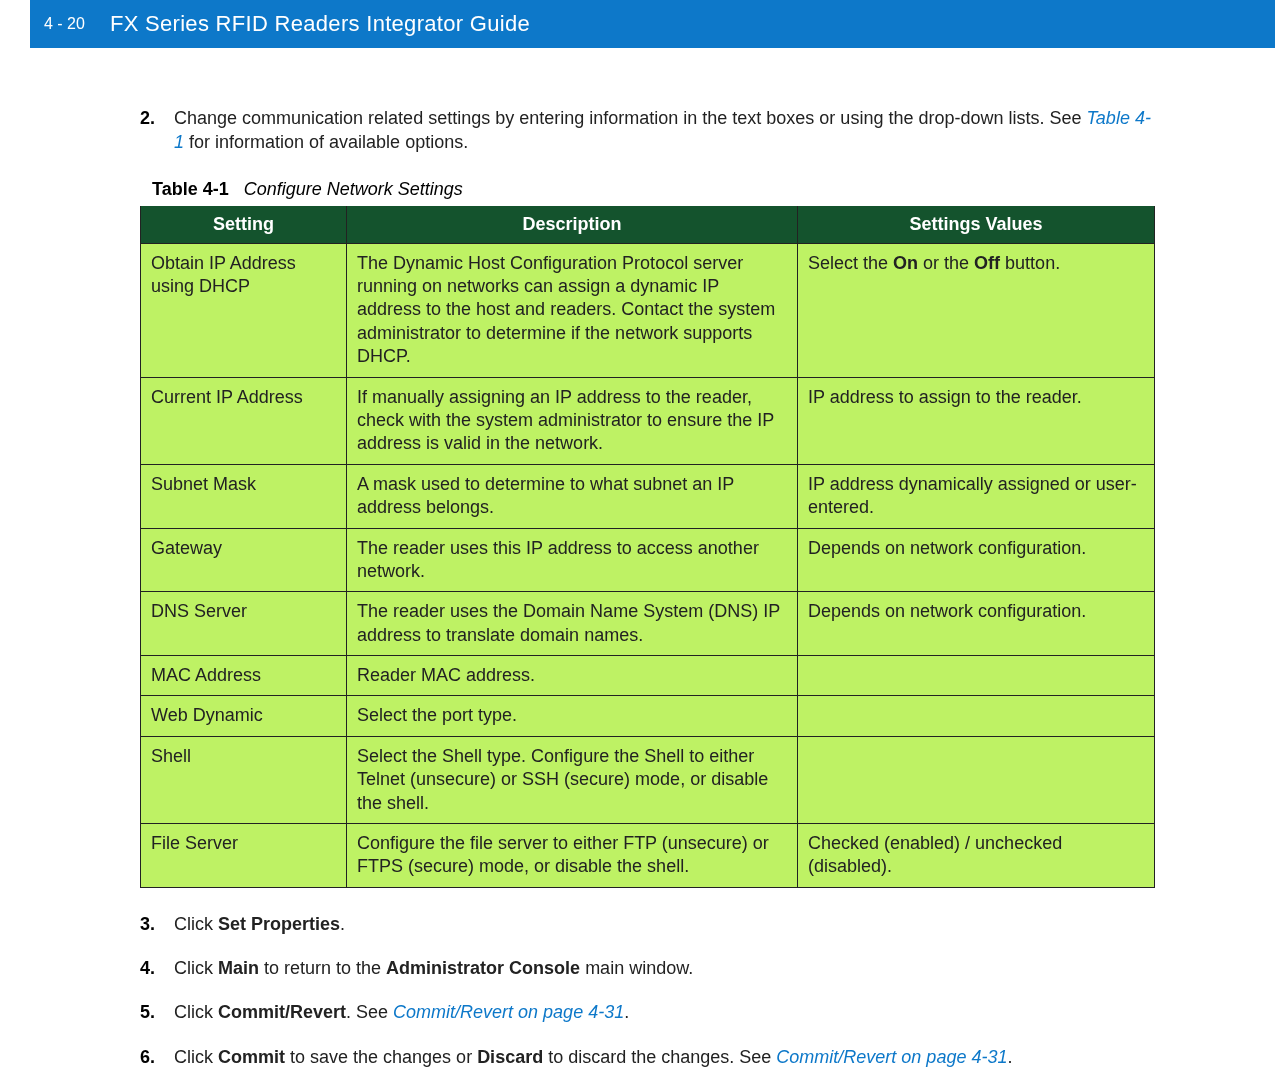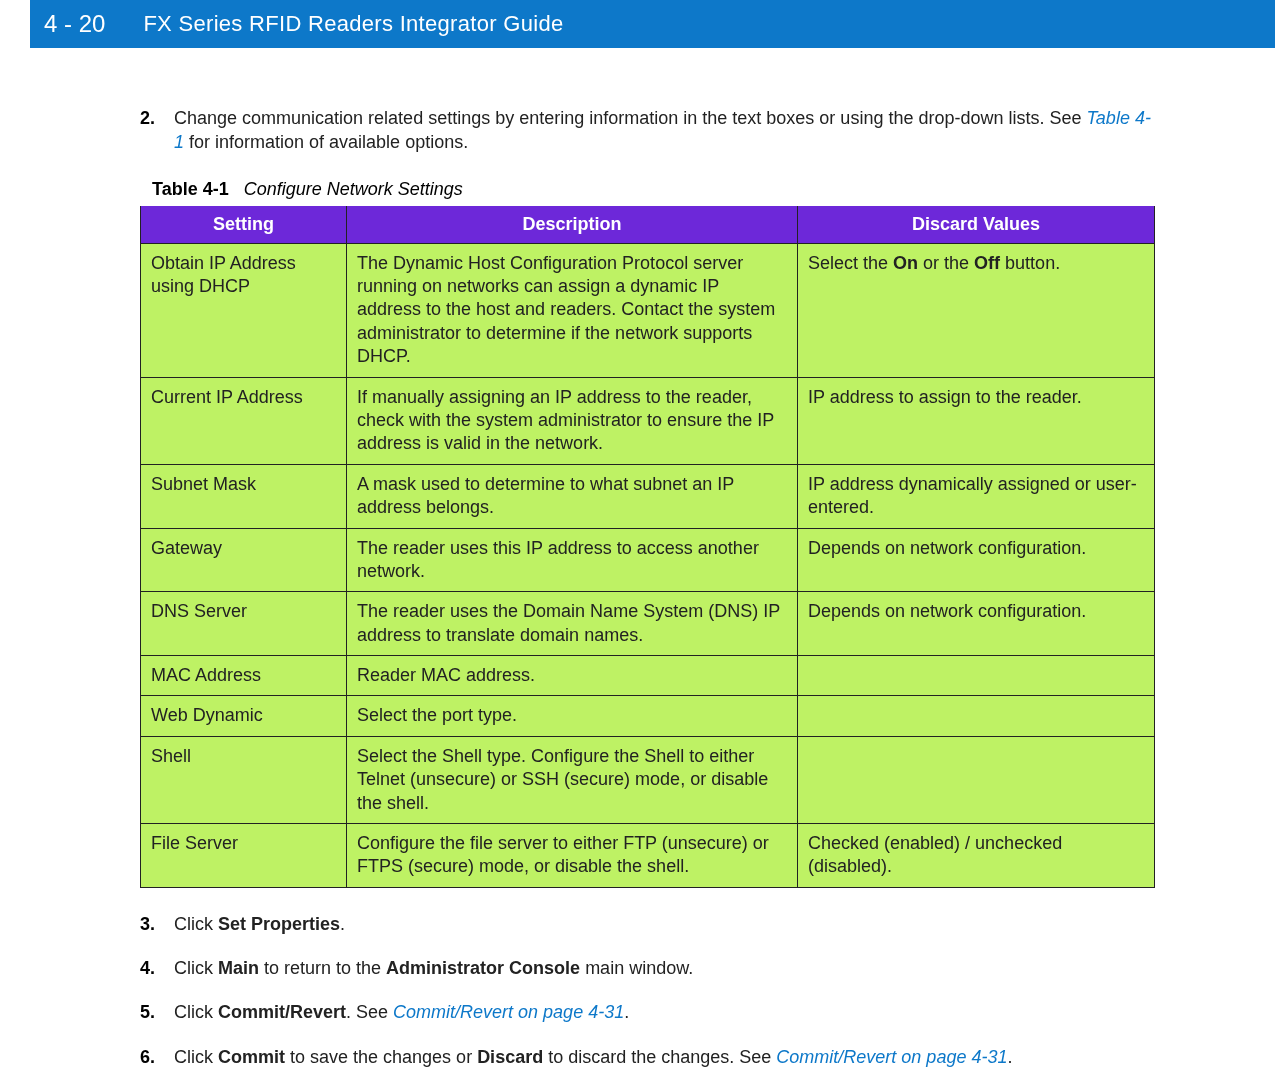--- a/index.html
+++ b/index.html
@@ -12,23 +12,23 @@
   .header-bar {
     background: #0d78c9;
     height: 48px;
     margin-left: 30px;
     display: flex;
     align-items: center;
     padding-left: 14px;
   }
   .page-number {
     color: #fff;
-    font-size: 24px;
+    font-size: 16px;
     font-weight: 300;
-    margin-right: 38px;
+    margin-right: 25px;
     font-family: Arial, sans-serif;
   }
   .doc-title {
     color: #fff;
     font-size: 22px;
     font-weight: 300;
     letter-spacing: 0.3px;
   }
   .content {
     padding: 58px 120px 40px 140px;
@@ -63,21 +63,21 @@
     font-weight: bold;
   }
   .table-title {
     font-style: italic;
   }
   table {
     border-collapse: collapse;
     width: 100%;
   }
   th {
-    background: #6d28d9;
+    background: #14532d;
     color: #fff;
     font-weight: bold;
     font-size: 18px;
     padding: 8px 10px;
     text-align: center;
     border-left: 1px solid #222;
     border-right: 1px solid #222;
     margin-left: 6px;
   }
   th:first-child { width: 185px; }
@@ -120,21 +120,21 @@
 
   <div class="table-caption">
     <span class="table-label">Table 4-1</span>&nbsp;&nbsp;&nbsp;<span class="table-title">Configure Network Settings</span>
   </div>
 
   <table>
     <thead>
       <tr>
         <th>Setting</th>
         <th>Description</th>
-        <th>Discard Values</th>
+        <th>Settings Values</th>
       </tr>
     </thead>
     <tbody>
       <tr>
         <td>Obtain IP Address using DHCP</td>
         <td>The Dynamic Host Configuration Protocol server running on networks can assign a dynamic IP address to the host and readers. Contact the system administrator to determine if the network supports DHCP.</td>
         <td class="values-cell">
           <span>Select the </span><b>On</b><span> or the </span><b>Off</b><span> button.</span>
         </td>
       </tr>

